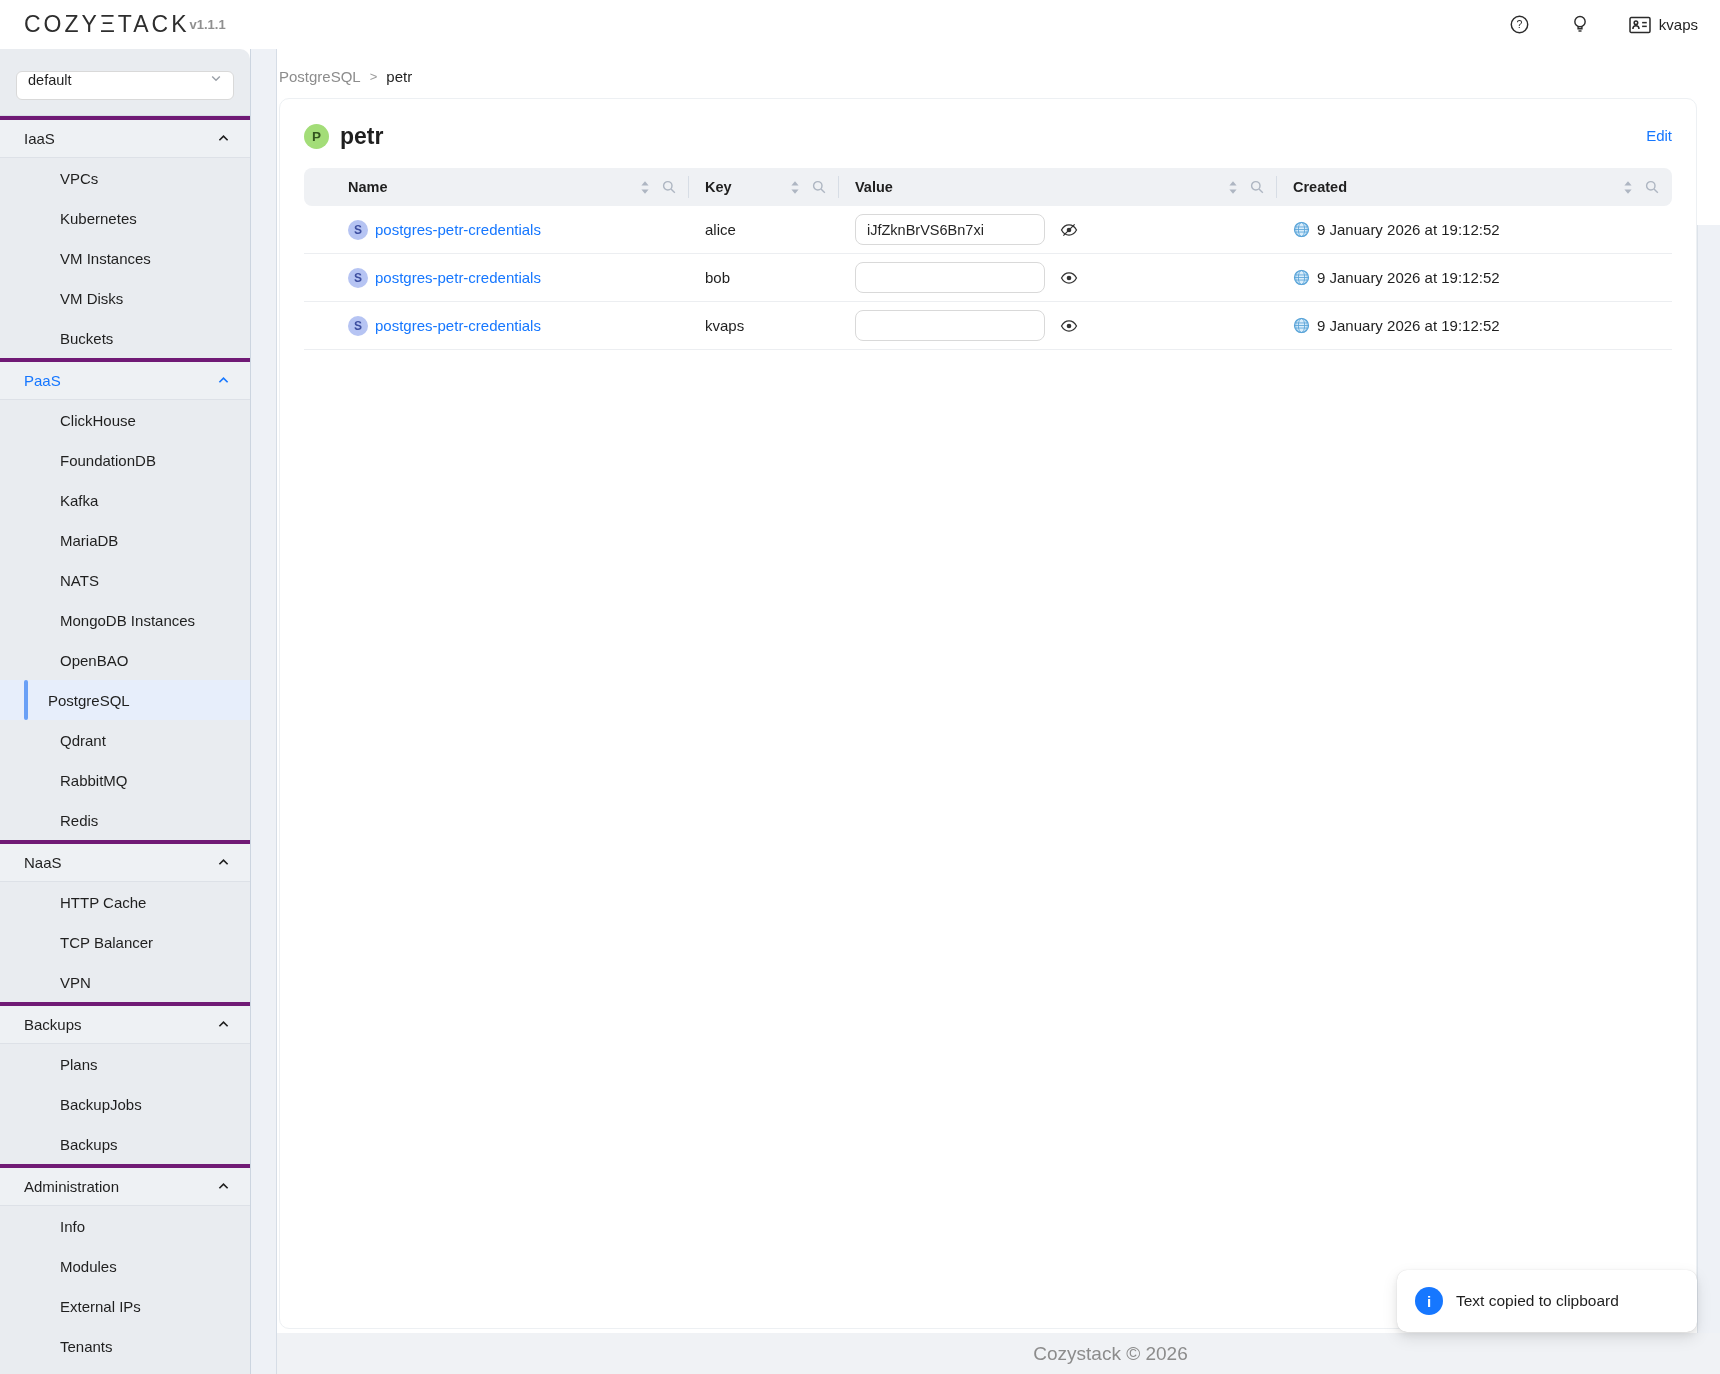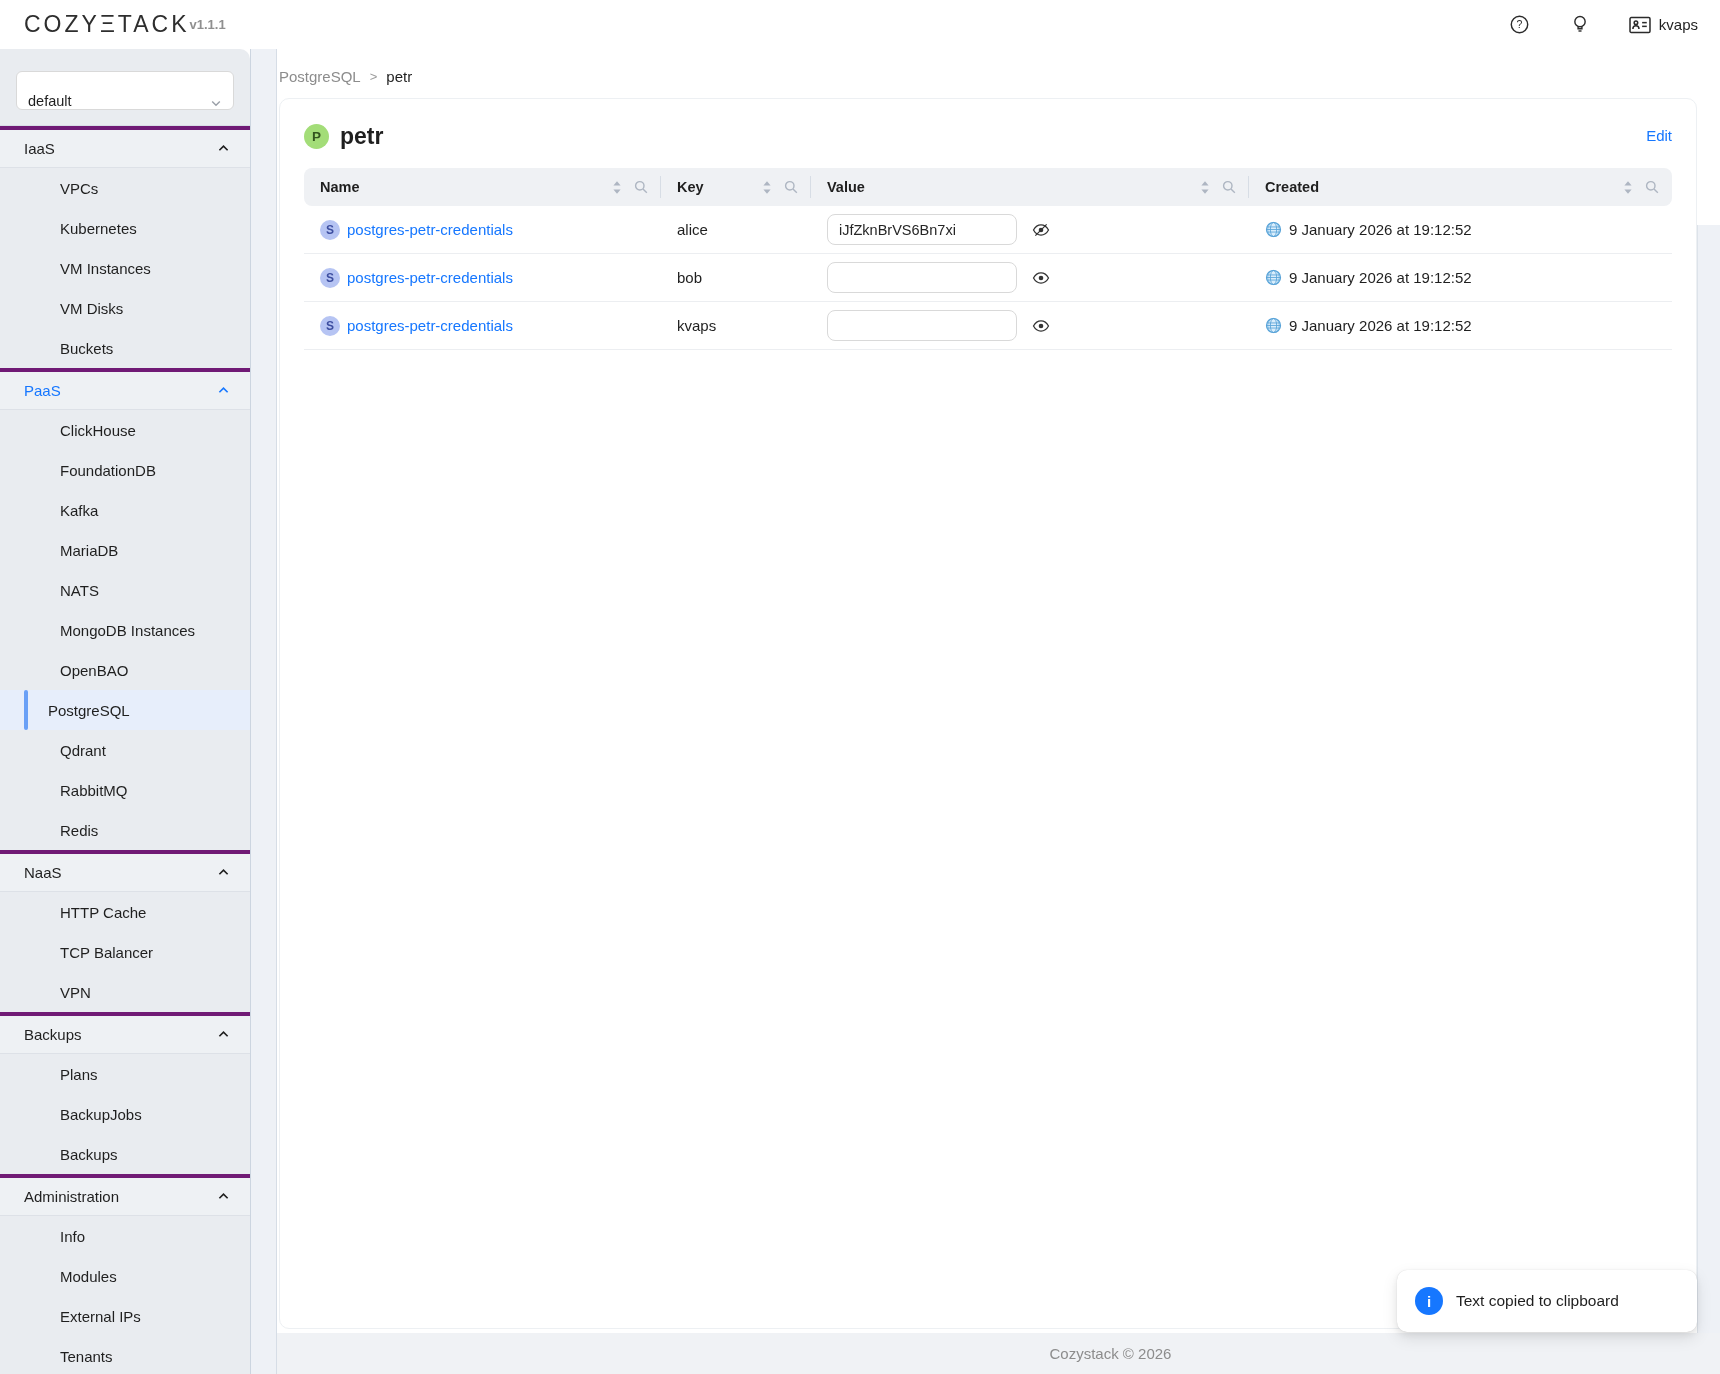--- a/index.html
+++ b/index.html
@@ -11,21 +11,21 @@
   .logo-ver { font-size:13px; font-weight:700; color:#8f8f8f; }
   .topbar-right { margin-left:auto; display:flex; align-items:center; gap:38px; }
   .tb-icon { width:22px; height:22px; display:inline-flex; align-items:center; justify-content:center; color:#2b2b2b; cursor:pointer; }
   .user-chip { display:flex; align-items:center; gap:8px; cursor:pointer; }
   .user-name { font-size:15px; color:#1f1f1f; }
 
   
   .sidebar { position:absolute; top:49px; left:0; width:250px; bottom:0; background:#e9ecf0; border-radius:0 10px 0 0; overflow:hidden; }
   .side-gutter { position:absolute; top:49px; left:250px; width:27px; bottom:0; background:#eef1f6; border-left:1px solid #ccd5e0; border-right:1px solid #d6dde6; }
   .tenant-wrap { padding:22px 16px 15px 16px; border-bottom:1px solid #d9dfe6; }
-  .tenant-select { background:#fff; border:1px solid #d9d9d9; border-radius:6px; height:39px; display:flex; align-items:flex-end; padding:0 11px; font-size:14.5px; color:#1f1f1f; cursor:pointer; }
+  .tenant-select { background:#fff; border:1px solid #d9d9d9; border-radius:6px; height:29px; display:flex; align-items:flex-start; padding:0 11px; font-size:14.5px; color:#1f1f1f; cursor:pointer; }
   .tenant-select .chev { margin-left:auto; color:#9aa0a8; }
   .sec-head { height:42px; display:flex; align-items:center; padding:0 20px 0 24px; background:#eef1f4; border-bottom:1px solid #dde1e7; font-size:15px; color:#1f1f1f; cursor:pointer; }
   .sec:not(:first-of-type) .sec-head { border-top:4px solid #701a75; }
   .sec-head.active { color:#1677ff; }
   .sec-head .chev { margin-left:auto; color:inherit; }
   .side-item { height:40px; display:flex; align-items:center; padding-left:60px; font-size:15px; color:#1f1f1f; cursor:pointer; position:relative; }
   .side-item.selected { background:#e7eefb; }
   .side-item.selected::before { content:""; position:absolute; left:24px; top:0; bottom:0; width:4px; background:#6aa0f6; border-radius:2px; }
   .side-item.selected { padding-left:48px; }
 
@@ -43,40 +43,40 @@
   .page-title { font-size:23px; font-weight:600; color:#1f1f1f; }
   .edit-link { position:absolute; top:28px; right:24px; color:#1677ff; font-size:15px; text-decoration:none; cursor:pointer; }
 
   .tabs { display:flex; gap:32px; margin-top:26px; }
   .tab { font-size:15px; color:#1f1f1f; padding-bottom:12px; position:relative; cursor:pointer; }
   .tab.active { color:#1677ff; }
   .tab.active::after { content:""; position:absolute; left:0; right:0; bottom:0; height:2.5px; background:#1677ff; border-radius:2px; }
 
   
   .table { margin-top:18px; }
-  .t-header, .t-row { display:grid; grid-template-columns:357px 150px 438px 1fr; }
+  .t-header, .t-row { display:grid; grid-template-columns:357px 150px 438px 1fr;padding-left:28px; }
   .t-header { background:#eff1f4; border-radius:8px; height:38px; }
   .th { display:flex; align-items:center; padding:0 13px 0 16px; position:relative; }
   .th-label { font-size:14.5px; font-weight:700; color:#1f1f1f; }
   .th-tools { margin-left:auto; display:flex; align-items:center; gap:12px; color:#aeb6c2; }
   .th:not(:last-child)::after { content:""; position:absolute; right:0; top:8px; bottom:8px; width:1px; background:#d7dde5; }
   .t-row { height:48px; border-bottom:1px solid #eceef1; align-items:center; }
   .td { display:flex; align-items:center; padding:0 16px; font-size:15px; }
   .s-badge { width:20px; height:20px; border-radius:50%; background:#b6c4f3; color:#3d4ea0; font-size:12px; font-weight:700; display:flex; align-items:center; justify-content:center; margin-right:7px; flex:none; }
   .name-link { color:#1677ff; text-decoration:none; cursor:pointer; }
   .val-input { width:190px; height:31px; border:1px solid #d9d9d9; border-radius:8px; padding:0 11px; font-size:14.5px; font-family:"Liberation Sans",sans-serif; color:#262626; outline:none; background:#fff; }
   .eye-btn { margin-left:15px; background:none; border:none; cursor:pointer; color:#333; display:flex; align-items:center; }
   .globe { margin-right:7px; display:flex; flex:none; }
 
   
   .toast { position:absolute; right:23px; bottom:42px; width:300px; height:62px; background:#fff; border-radius:10px; box-shadow:0 6px 16px rgba(0,0,0,.10), 0 3px 6px rgba(0,0,0,.06), 0 0 1px rgba(0,0,0,.18); display:flex; align-items:center; padding:0 18px; gap:13px; z-index:10; }
   .toast-icon { width:28px; height:28px; border-radius:50%; background:#1677ff; color:#fff; font-size:15px; font-weight:700; display:flex; align-items:center; justify-content:center; flex:none; }
   .toast-msg { font-size:15.5px; color:#1f1f1f; }
   .footer { position:absolute; left:277px; right:0; bottom:0; height:41px; background:#f0f2f5; display:flex; align-items:center; justify-content:center; padding-left:224px; z-index:2; }
-  .footer-text { font-size:15px; color:#8c8c8c; }
+  .footer-text { font-size:19px; color:#8c8c8c; }
 
   svg { display:block; }
 </style>
 </head>
 <body>
 
 <div class="topbar">
   <span class="logo">COZYΞTACK</span>
   <span class="logo-ver">v1.1.1</span>
   <div class="topbar-right">

